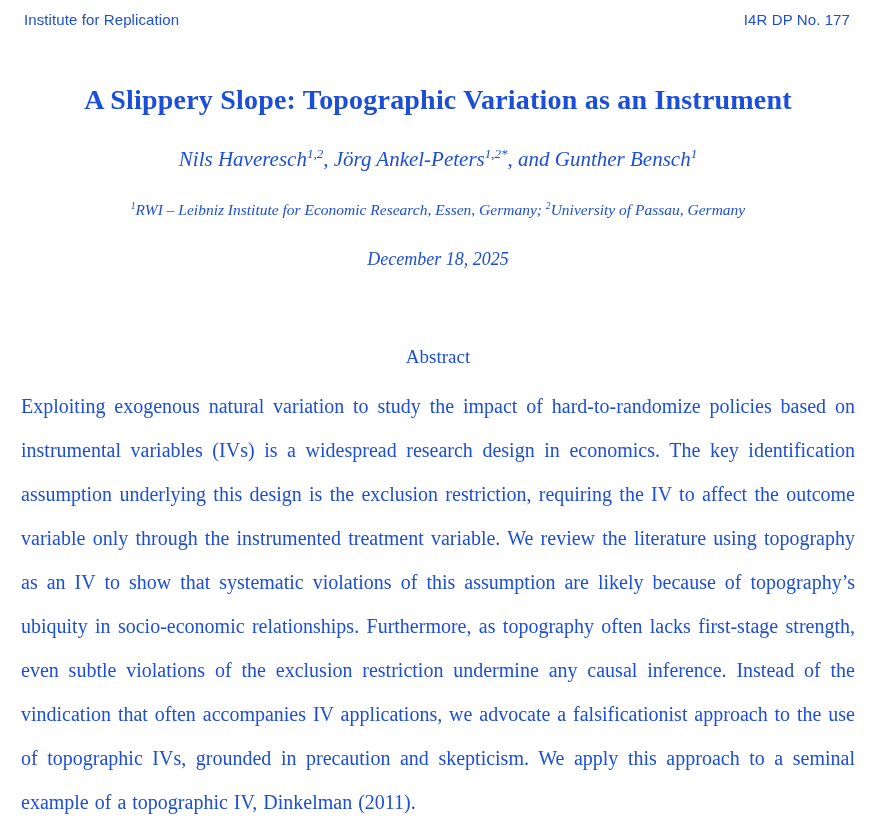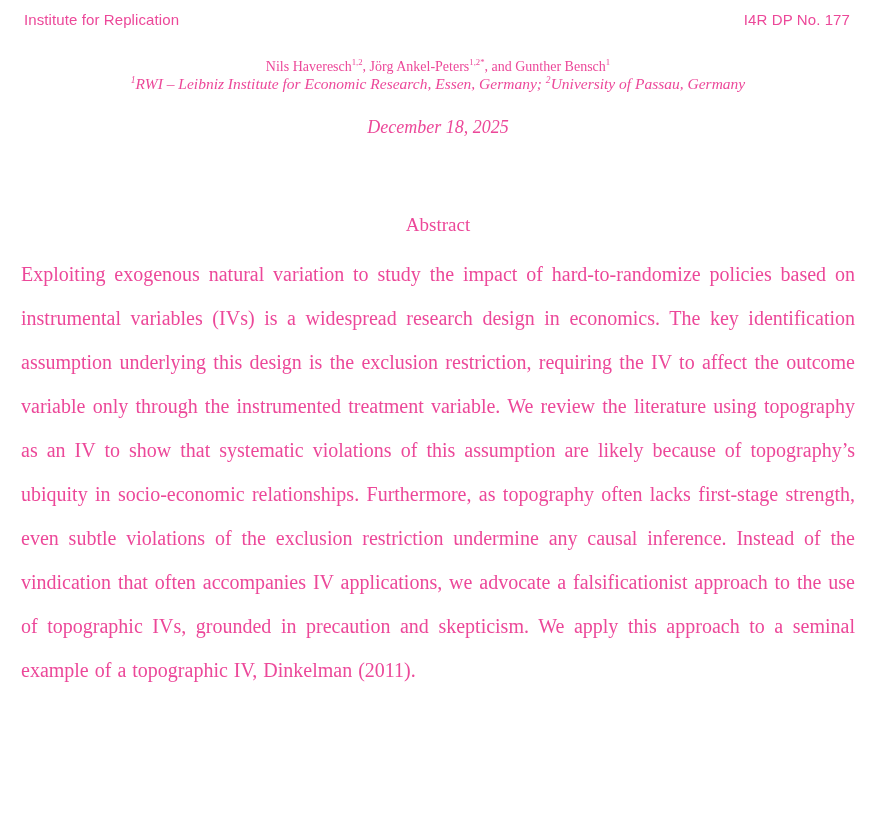--- a/index.html
+++ b/index.html
@@ -4,21 +4,21 @@
 <style>
   html, body {
     margin: 0;
     padding: 0;
     background: #ffffff;
   }
   .page {
     width: 876px;
     height: 838px;
     background: #ffffff;
-    color: #ec4899;
+    color: #1d4ed8;
     font-family: "Liberation Serif", serif;
     box-sizing: border-box;
     overflow: hidden;
     position: relative;
   }
   .running-header {
     display: flex;
     justify-content: space-between;
     align-items: baseline;
     font-family: "Liberation Sans", sans-serif;
@@ -28,33 +28,35 @@
   }
   .paper-title {
     text-align: center;
     font-weight: bold;
     font-size: 28px;
     margin: 56px 20px 0 20px;
     letter-spacing: 0.2px;
   }
   .author-line {
     text-align: center;
-    font-size: 14px;
+    font-style: italic;
+    font-size: 21px;
     margin-top: 31px;
   }
   .affiliation-line {
     text-align: center;
     font-style: italic;
     font-size: 15.5px;
+    margin-top: 29px;
   }
   .date-line {
     text-align: center;
     font-style: italic;
     font-size: 18px;
-    margin-top: 24px;
+    margin-top: 30px;
   }
   .abstract-heading {
     text-align: center;
     font-weight: normal;
     font-size: 19px;
     margin-top: 76px;
   }
   .abstract-text {
     font-size: 20px;
     line-height: 44px;
@@ -71,20 +73,21 @@
 </head>
 <body>
 
 <div class="page">
 
   <div class="running-header">
     <span>Institute for Replication</span>
     <span>I4R DP No. 177</span>
   </div>
 
+  <h1 class="paper-title">A Slippery Slope: Topographic Variation as an Instrument</h1>
 
   <div class="author-line">
     <span><span>Nils Haveresch</span><sup class="affil-sup">1,2</sup><span>, </span></span><span><span>Jörg Ankel-Peters</span><sup class="affil-sup">1,2*</sup><span>, and </span></span><span><span>Gunther Bensch</span><sup class="affil-sup">1</sup></span>
   </div>
 
   <div class="affiliation-line">
     <span><sup class="affil-sup">1</sup><span>RWI – Leibniz Institute for Economic Research, Essen, Germany; </span></span><span><sup class="affil-sup">2</sup><span>University of Passau, Germany</span></span>
   </div>
 
   <div class="date-line">December 18, 2025</div>

